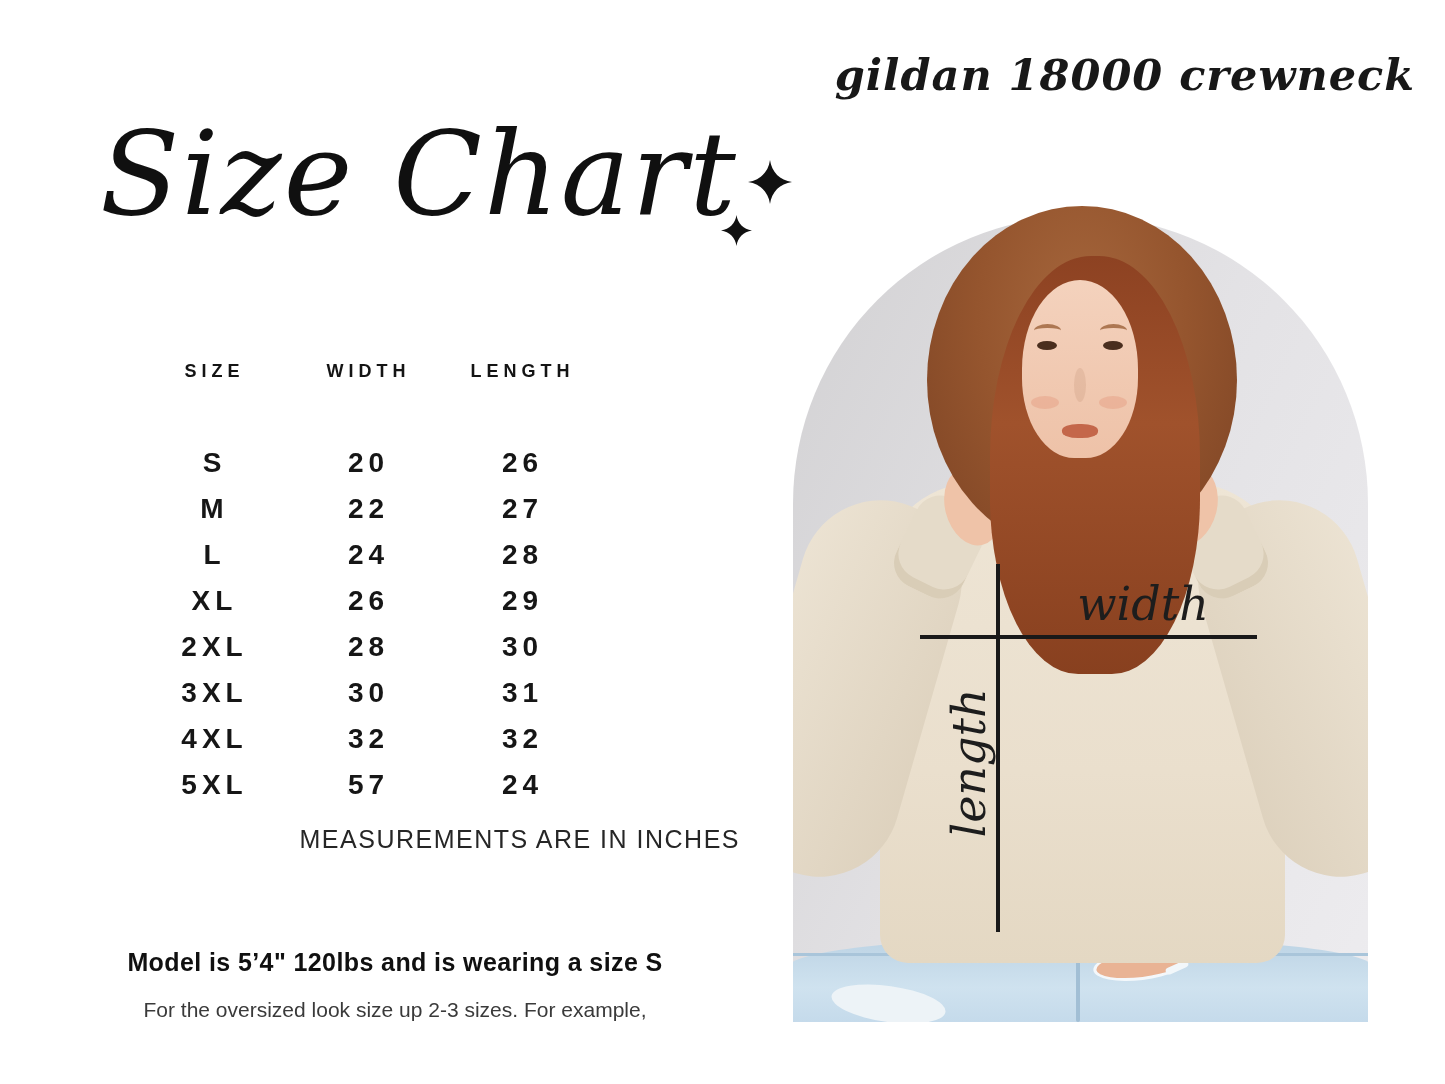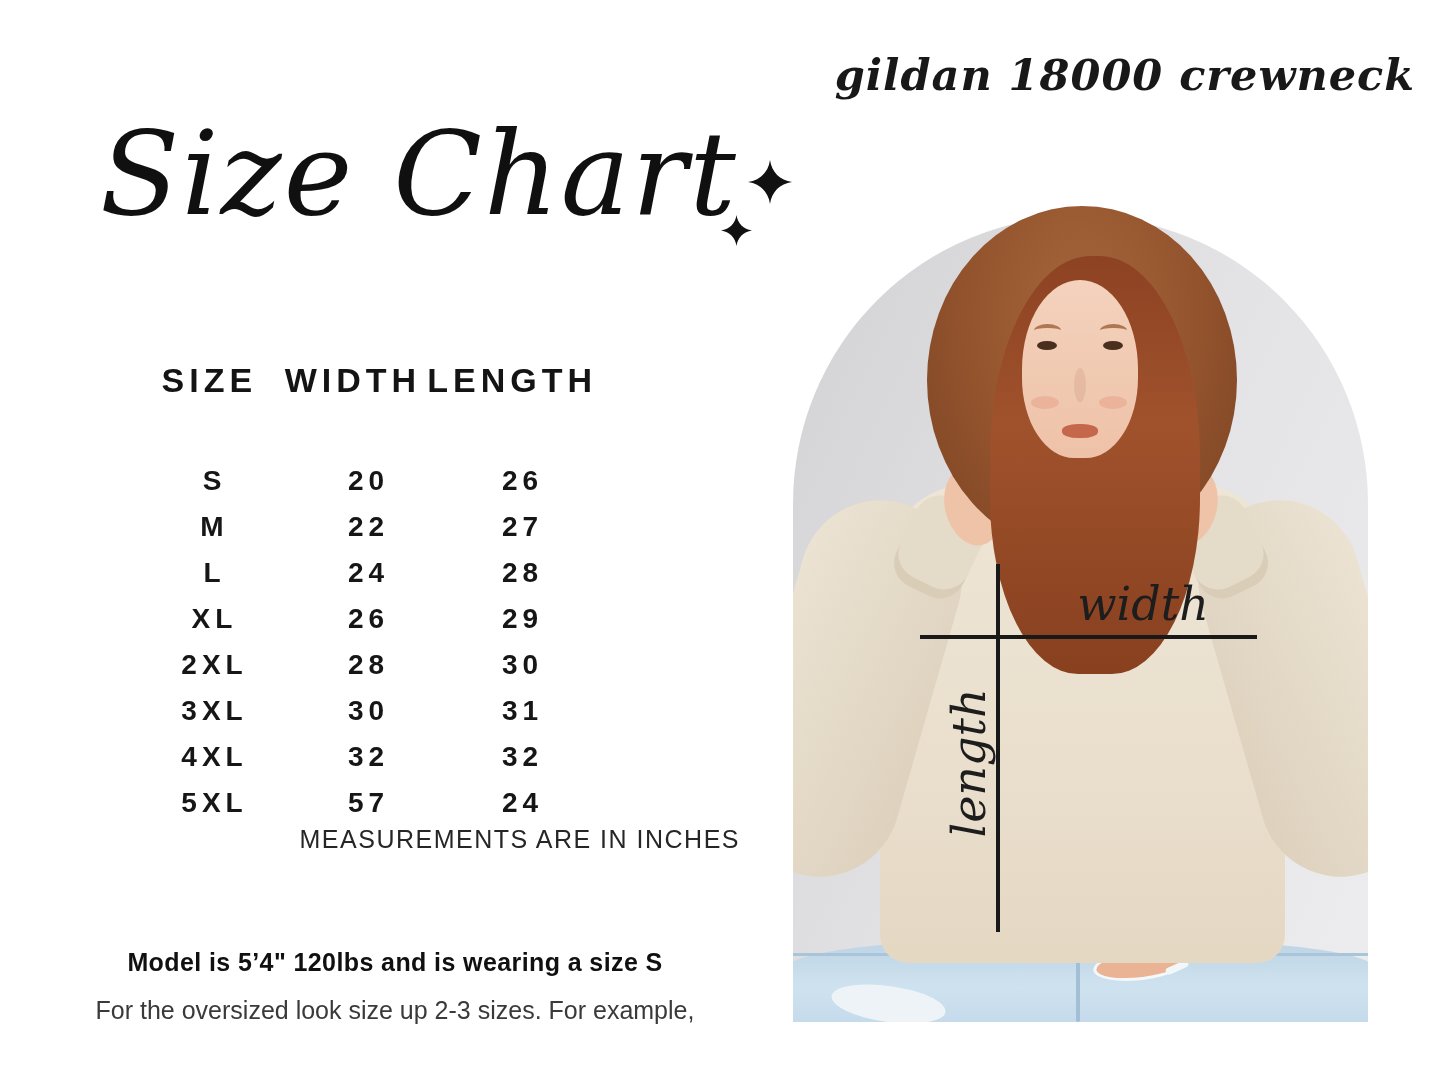--- a/index.html
+++ b/index.html
@@ -21,36 +21,36 @@
     left:100px;top:78px;width:640px;
     font-size:116px;font-weight:400;letter-spacing:2px;color:#101010;
     white-space:nowrap;
   }
   .sparkle-big{left:748px;top:132px;width:44px;height:44px;}
   .sparkle-small{left:721px;top:187px;width:31px;height:31px;}
 
   .size-table{left:135px;top:333px;width:462px;}
   .trow{display:grid;grid-template-columns:1fr 1fr 1fr;}
   .thead .cell{
-    font-size:34px;font-weight:700;letter-spacing:5px;
+    font-size:18px;font-weight:700;letter-spacing:5px;
     text-align:center;color:#141414;padding-left:5px;
   }
   .tbody{margin-top:58px;}
   .tbody .trow{height:46px;align-items:center;}
   .tbody .cell{
     font-size:28px;font-weight:700;letter-spacing:5px;
     text-align:center;color:#161616;padding-left:5px;
   }
   .note{
     left:0;top:797px;width:740px;text-align:right;
     font-size:25px;font-weight:400;letter-spacing:1.5px;color:#262626;
   }
   .footer{left:0;top:920px;width:790px;text-align:center;}
   .model-line{font-size:25px;font-weight:700;letter-spacing:.4px;color:#101010;margin-bottom:15px;}
-  .tip-line{font-size:25px;font-weight:400;color:#3a3a3a;line-height:36px;}
+  .tip-line{font-size:21px;font-weight:400;color:#3a3a3a;line-height:36px;}
 
   
   .photo{left:793px;top:170px;width:575px;height:824px;}
   .arch{
     position:absolute;left:0;top:18px;width:575px;height:806px;
     border-radius:288px 288px 0 0;
     background:linear-gradient(115deg,#d2d1d3 0%,#e3e2e5 50%,#edecef 100%);
     overflow:hidden;
   }
   .arch *,.photo > *{position:absolute;}

